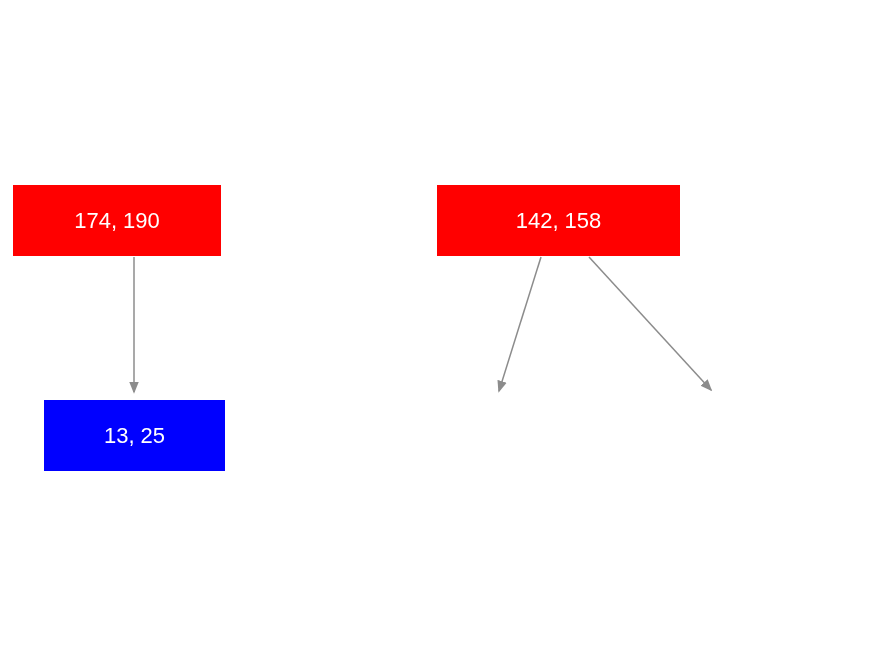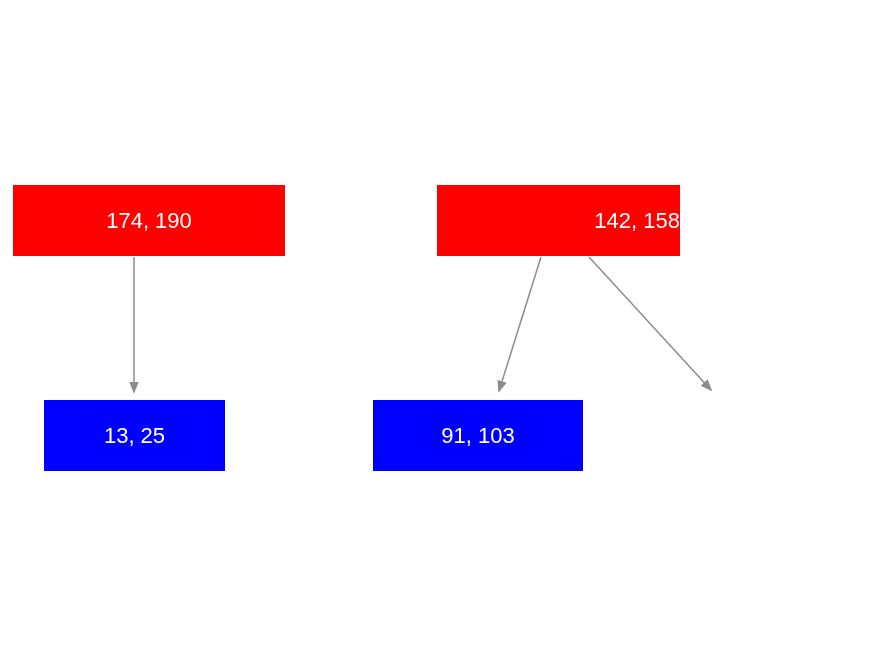--- a/index.html
+++ b/index.html
@@ -48,30 +48,27 @@
     <defs>
       <marker id="arrowhead" viewBox="0 0 10 10" refX="8.5" refY="5" markerWidth="8" markerHeight="8" orient="auto-start-reverse">
         <path d="M 0 1 L 10 5 L 0 9 z" fill="#8c8c8c"></path>
       </marker>
     </defs>
     <line x1="134" y1="257" x2="134" y2="392" stroke="#8c8c8c" stroke-width="1.5" marker-end="url(#arrowhead)"></line>
     <line x1="541" y1="257" x2="499" y2="391" stroke="#8c8c8c" stroke-width="1.5" marker-end="url(#arrowhead)"></line>
     <line x1="589" y1="257" x2="711" y2="390" stroke="#8c8c8c" stroke-width="1.5" marker-end="url(#arrowhead)"></line>
   </svg>
 
-  <div class="node red" style="left:13px; top:185px; width:272px; height:71px;">
+  <div class="node red" style="left:13px; top:185px; width:208px; height:71px;">
     <span>174, 190</span>
   </div>
 
-  <div class="node red" style="left:437px; top:185px; width:243px; height:71px;justify-content:flex-end;">
+  <div class="node red" style="left:437px; top:185px; width:243px; height:71px;">
     <span>142, 158</span>
   </div>
 
   <div class="node blue" style="left:44px; top:400px; width:181px; height:71px;">
     <span>13, 25</span>
   </div>
 
-  <div class="node blue" style="left:373px; top:400px; width:210px; height:71px;">
-    <span>91, 103</span>
-  </div>
 
 
 </div>
 
 </body></html>

